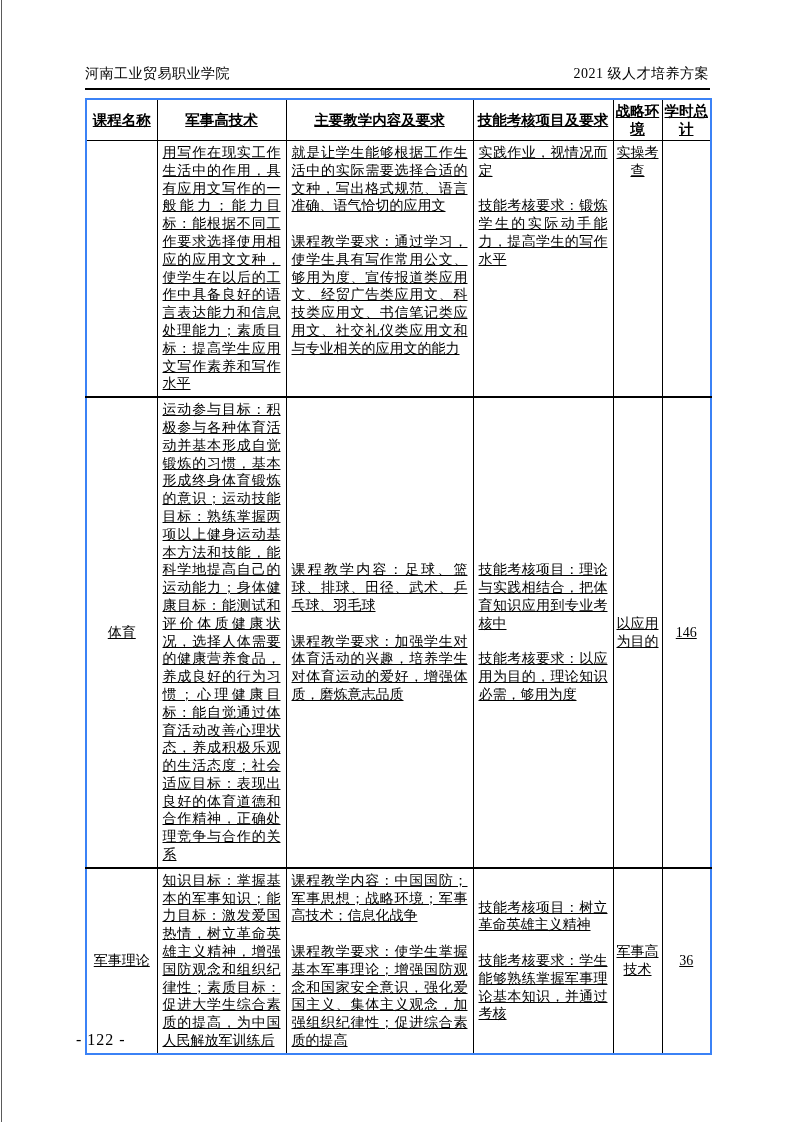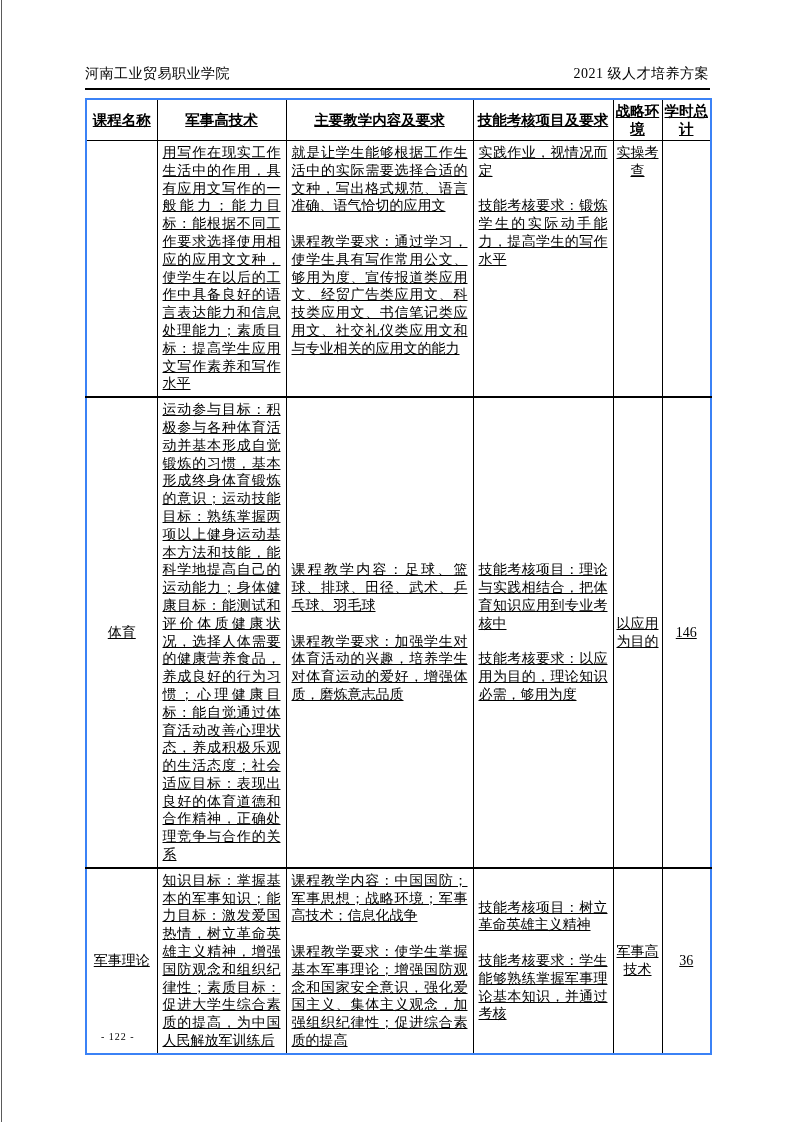--- a/index.html
+++ b/index.html
@@ -28,21 +28,21 @@
   .main td.v-mid { vertical-align:middle; }
   .main td.c { text-align:center; padding:3px 2px; }
   .main tr.hd { height:41px; }
   .main tr.r1 { height:231px; }
   .main tr.r2 { height:453px; }
   .main tr.r3 { height:177px; }
   .main tr.r2 td, .main tr.r3 td { border-top-width:2px; }
   .main td p { margin:0; }
   .main td p + p { margin-top:17.8px; }
 
-  .footer { position:absolute; left:101px; top:1031px; font-size:10px; letter-spacing:1px; }
+  .footer { position:absolute; left:76px; top:1031px; font-size:16px; letter-spacing:1px; }
 </style>
 </head>
 <body>
 
 <div class="page">
   <div class="scan-edge"></div>
 
   <div class="hdr-left">河南工业贸易职业学院</div>
   <div class="hdr-right">2021 级人才培养方案</div>
   <div class="hdr-rule"></div>

